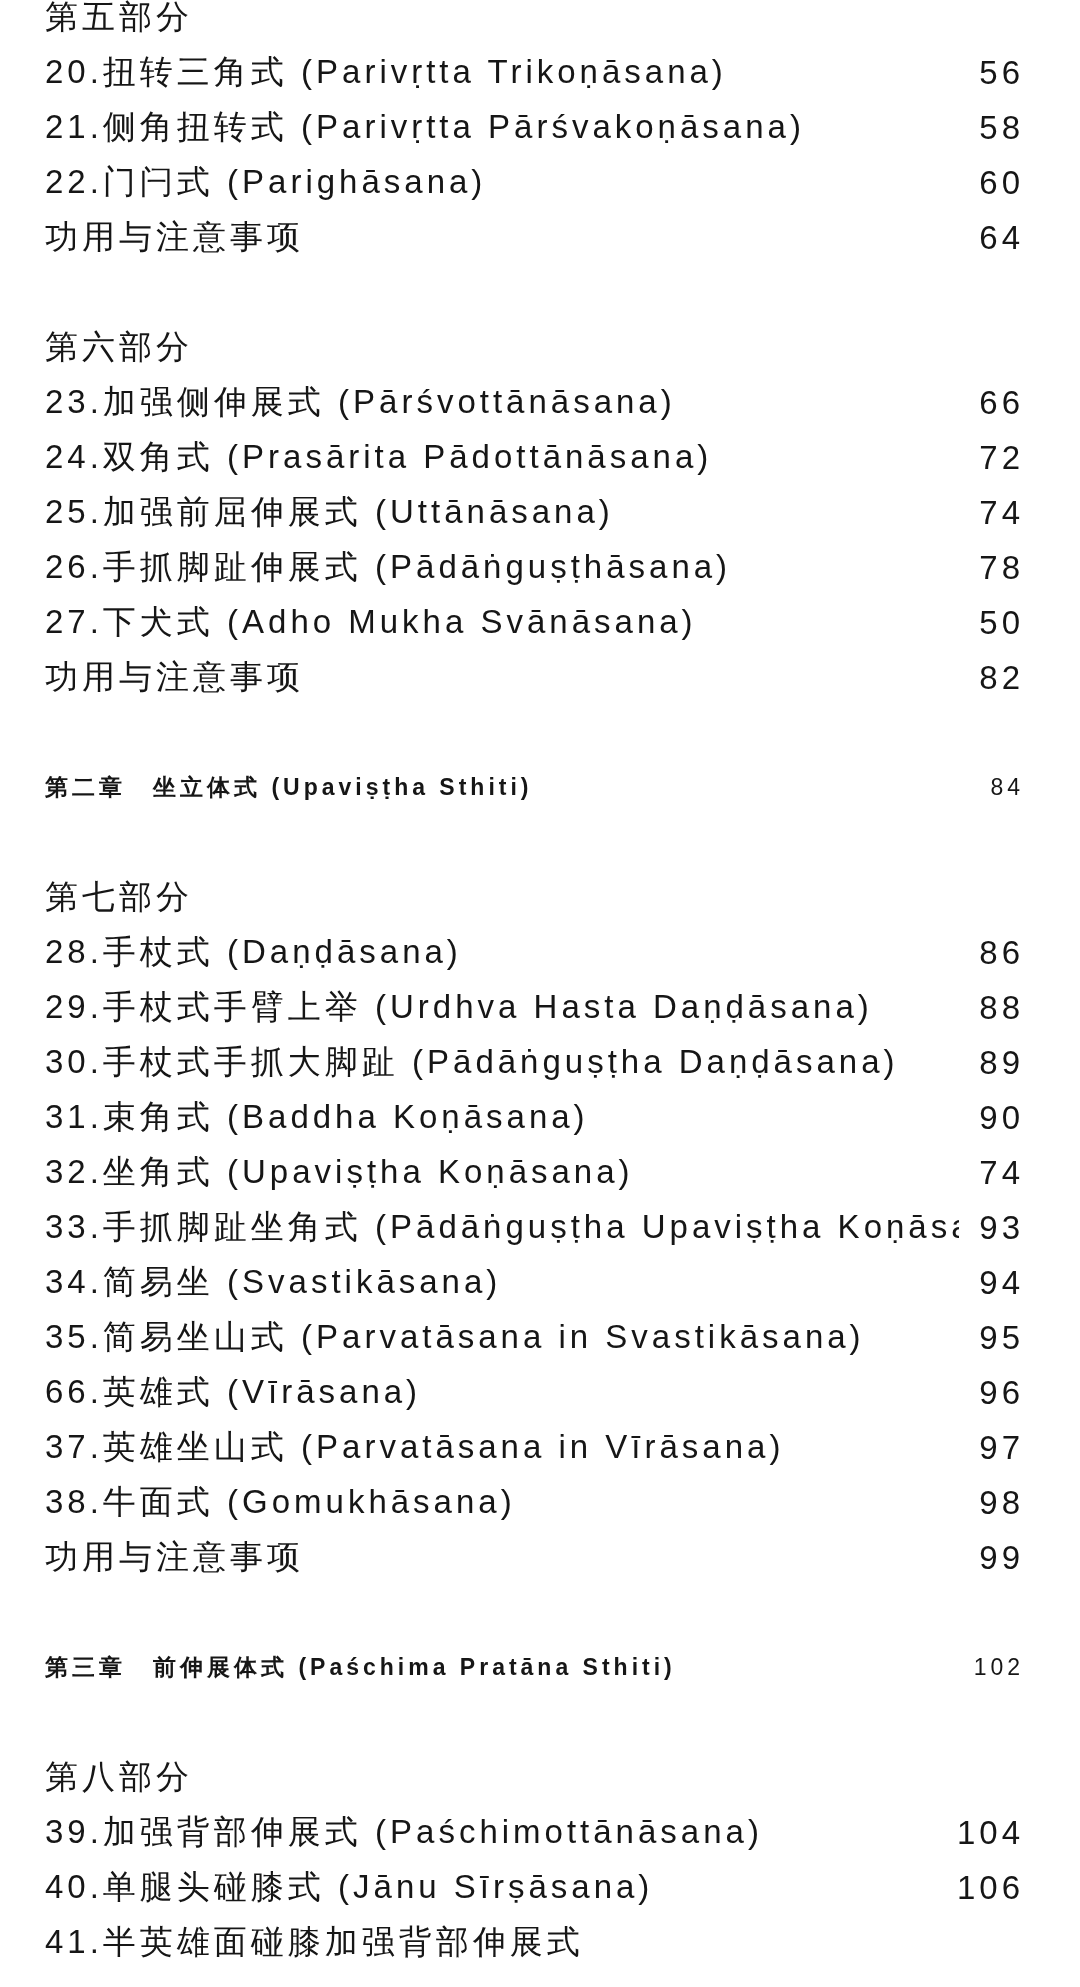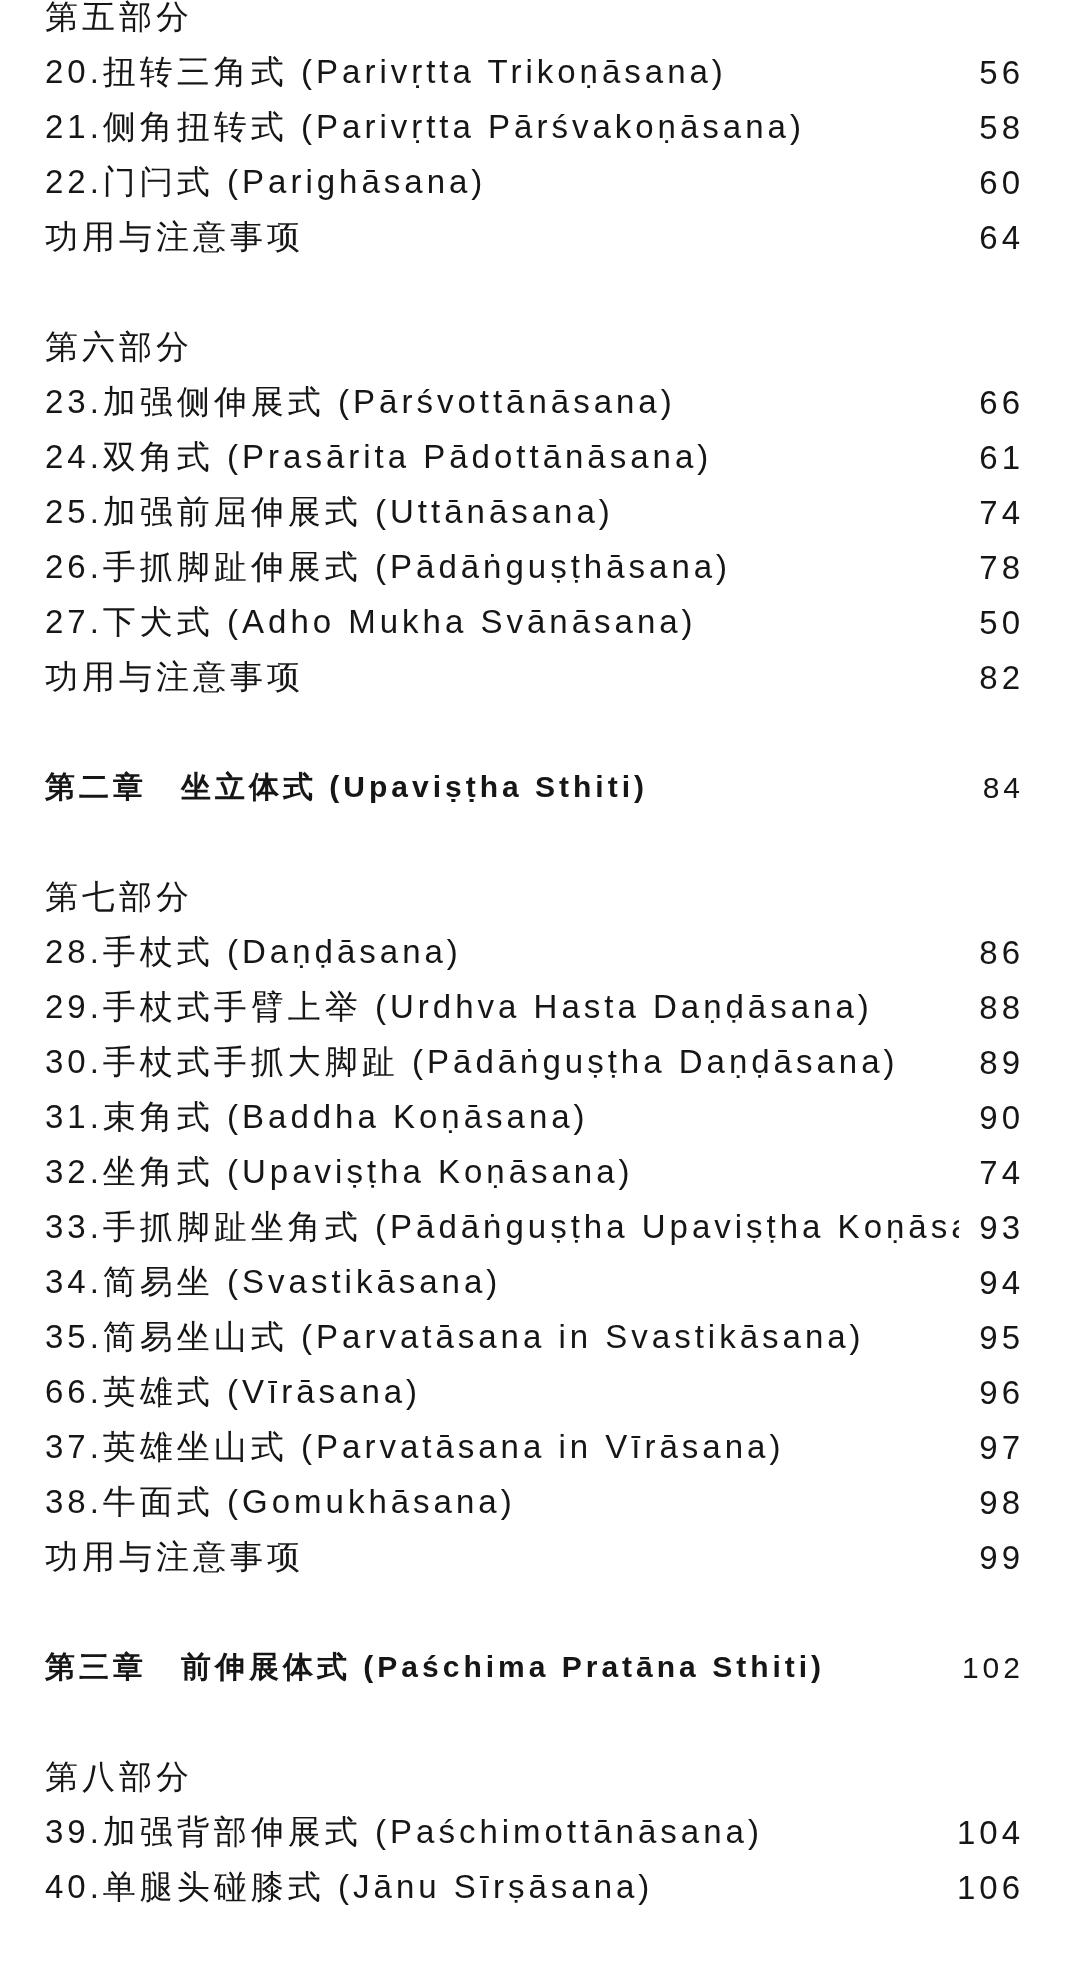--- a/index.html
+++ b/index.html
@@ -32,21 +32,21 @@
     font-weight: 400;
     white-space: nowrap;
   }
   .toc-row.blank {
     
   }
   .toc-row.section .toc-title {
     font-weight: 400;
   }
   .toc-row.chapter {
-    font-size: 30px;
+    font-size: 23px;
     font-weight: 700;
   }
   .toc-title {
     flex: 0 1 auto;
     overflow: hidden;
   }
   .toc-page-num {
     flex: 0 0 auto;
     text-align: center;
     letter-spacing: 4px;
@@ -90,21 +90,21 @@
       <div class="toc-row section">
     <span class="toc-title">第六部分</span>
     <span class="toc-page-num"></span>
   </div>
       <div class="toc-row entry">
     <span class="toc-title">23.加强侧伸展式 (Pārśvottānāsana)</span>
     <span class="toc-page-num">66</span>
   </div>
       <div class="toc-row entry">
     <span class="toc-title">24.双角式 (Prasārita Pādottānāsana)</span>
-    <span class="toc-page-num">61</span>
+    <span class="toc-page-num">72</span>
   </div>
       <div class="toc-row entry">
     <span class="toc-title">25.加强前屈伸展式 (Uttānāsana)</span>
     <span class="toc-page-num">74</span>
   </div>
       <div class="toc-row entry">
     <span class="toc-title">26.手抓脚趾伸展式 (Pādāṅguṣṭhāsana)</span>
     <span class="toc-page-num">78</span>
   </div>
       <div class="toc-row entry">
@@ -195,15 +195,19 @@
     <span class="toc-title">第八部分</span>
     <span class="toc-page-num"></span>
   </div>
       <div class="toc-row entry">
     <span class="toc-title">39.加强背部伸展式 (Paśchimottānāsana)</span>
     <span class="toc-page-num">104</span>
   </div>
       <div class="toc-row entry">
     <span class="toc-title">40.单腿头碰膝式 (Jānu Sīrṣāsana)</span>
     <span class="toc-page-num">106</span>
+  </div>
+      <div class="toc-row entry">
+    <span class="toc-title">41.半英雄面碰膝加强背部伸展式</span>
+    <span class="toc-page-num"></span>
   </div>
     </div>
 </div>
 
 </body></html>

